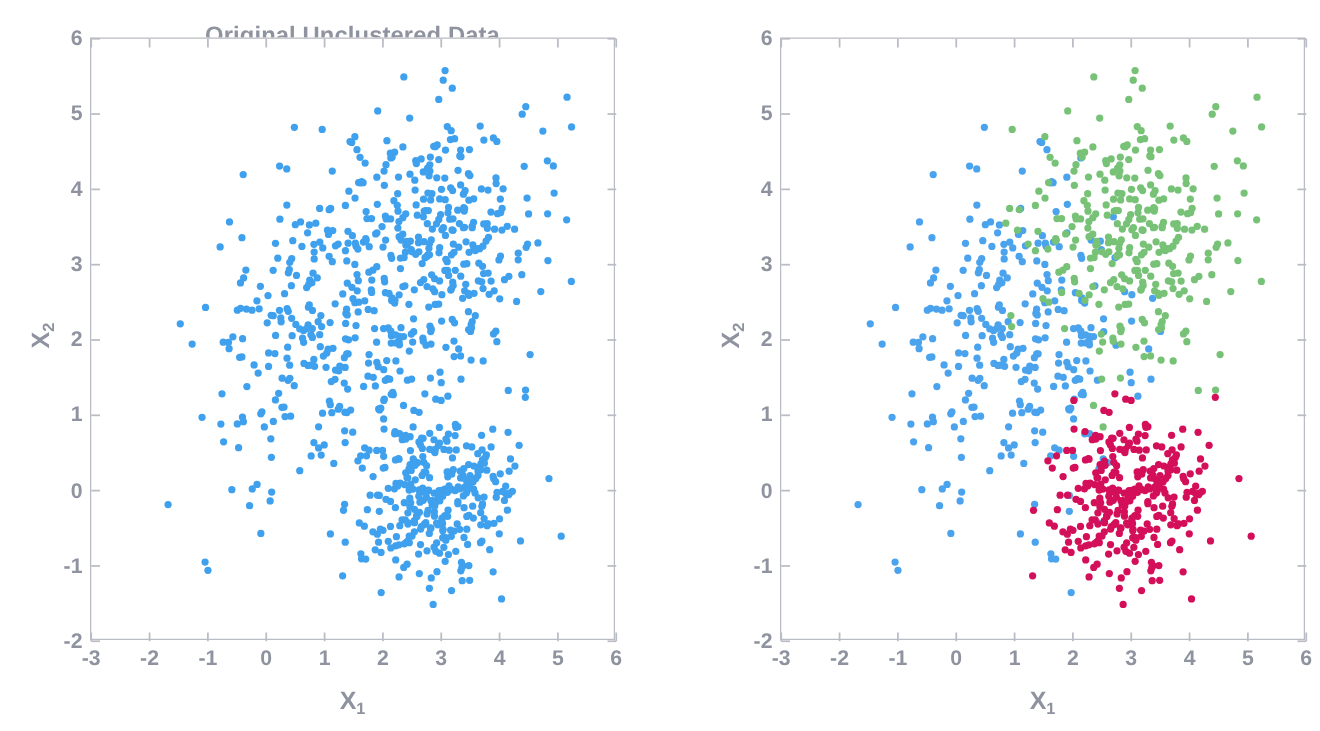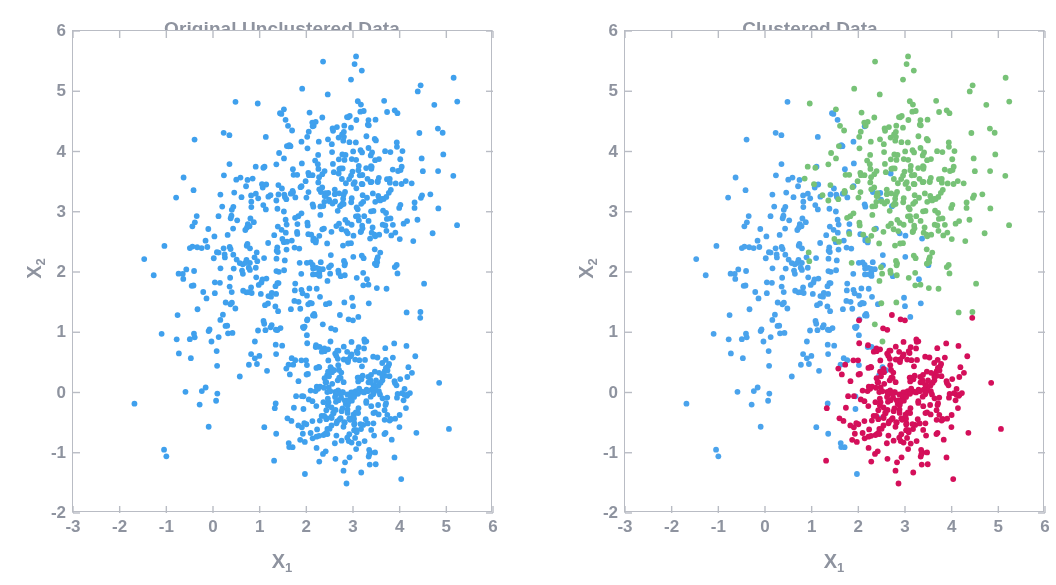--- a/index.html
+++ b/index.html
@@ -1073,21 +1073,20 @@
         <div class="xtick-label" style="left: 280px;">3</div>
         <div class="xtick-label" style="left: 326.667px;">4</div>
         <div class="xtick-label" style="left: 373.333px;">5</div>
         <div class="xtick-label" style="left: 420px;">6</div>
       </div>
     <div class="axis-label-x" id="xlab0" style="left: 282px; transform: translateX(-50%); top: 550px;">X<sub>1</sub></div>
     <div class="axis-label-y" id="ylab0" style="left: 10px; top: 257px; width: 48px; text-align: center;">X<sub>2</sub></div>
   </div>
 
   <div class="panel">
-    <div class="panel-title">Clustered Data</div>
     <div class="plotbox" id="plot1" style="left: 96px; top: 30px; width: 420px; height: 482px;">
         <svg class="plot-svg" width="420" height="482">
           <g>
             <line x1="0" x2="0" y1="0" y2="7" stroke="#b9bcc4" stroke-width="1.4"></line>
             <line x1="0" x2="0" y1="482" y2="475" stroke="#b9bcc4" stroke-width="1.4"></line>
             <line x1="46.666666666666664" x2="46.666666666666664" y1="0" y2="7" stroke="#b9bcc4" stroke-width="1.4"></line>
             <line x1="46.666666666666664" x2="46.666666666666664" y1="482" y2="475" stroke="#b9bcc4" stroke-width="1.4"></line>
             <line x1="93.33333333333333" x2="93.33333333333333" y1="0" y2="7" stroke="#b9bcc4" stroke-width="1.4"></line>
             <line x1="93.33333333333333" x2="93.33333333333333" y1="482" y2="475" stroke="#b9bcc4" stroke-width="1.4"></line>
             <line x1="140" x2="140" y1="0" y2="7" stroke="#b9bcc4" stroke-width="1.4"></line>

